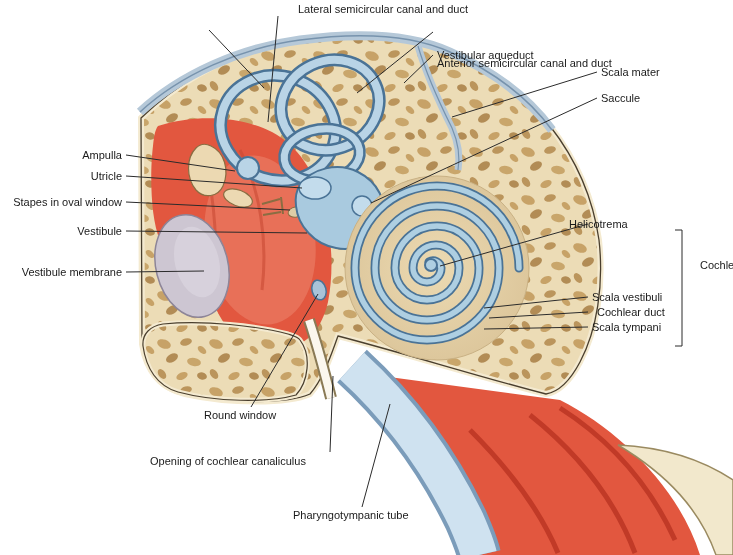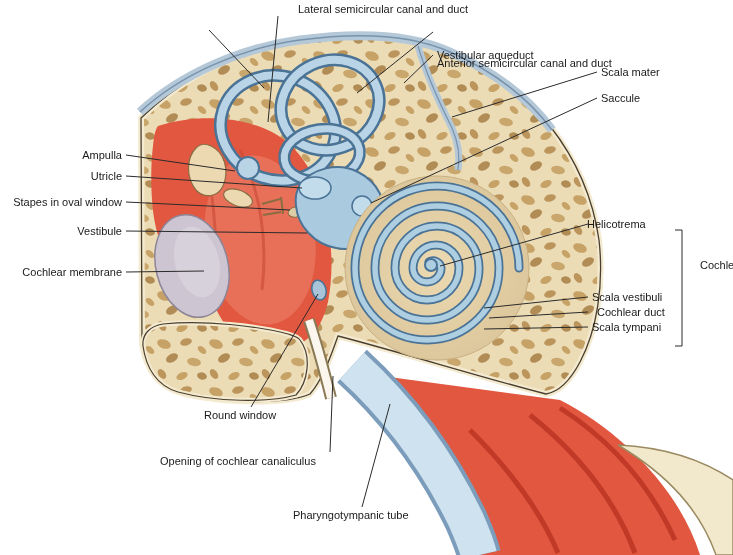--- a/index.html
+++ b/index.html
@@ -190,23 +190,23 @@
   <div id="labels">
       <div class="lbl" style="top: 3px; left: 273px; padding-left: 25px;">Lateral semicircular canal and duct</div>
       <div class="lbl" style="top: 26px; left: 437px; margin-top: 31px;">Anterior semicircular canal and duct</div>
       <div class="lbl" style="top: 49px; left: 437px;">Vestibular aqueduct</div>
       <div class="lbl" style="top: 66px; left: 601px;">Scala mater</div>
       <div class="lbl" style="top: 92px; left: 601px;">Saccule</div>
       <div class="lbl" style="top: 149px; right: 611px; text-align: right;">Ampulla</div>
       <div class="lbl" style="top: 170px; right: 611px; text-align: right;">Utricle</div>
       <div class="lbl" style="top: 196px; right: 611px; text-align: right;">Stapes in oval window</div>
       <div class="lbl" style="top: 225px; right: 611px; text-align: right; margin-left: 44px;">Vestibule</div>
-      <div class="lbl" style="top: 266px; right: 611px; text-align: right;">Cochlear membrane</div>
-      <div class="lbl" style="top: 218px; left: 587px; text-align: right;">Helicotrema</div>
+      <div class="lbl" style="top: 266px; right: 611px; text-align: right;">Vestibule membrane</div>
+      <div class="lbl" style="top: 218px; left: 569px; text-align: right;">Helicotrema</div>
       <div class="lbl" style="top: 259px; left: 700px;">Cochlea</div>
       <div class="lbl" style="top: 291px; left: 592px;">Scala vestibuli</div>
       <div class="lbl" style="top: 306px; left: 597px;">Cochlear duct</div>
       <div class="lbl" style="top: 321px; left: 592px;">Scala tympani</div>
       <div class="lbl" style="top: 409px; left: 204px;">Round window</div>
-      <div class="lbl" style="top: 455px; left: 160px; text-align: center;">Opening of cochlear canaliculus</div>
+      <div class="lbl" style="top: 455px; left: 150px; text-align: center;">Opening of cochlear canaliculus</div>
       <div class="lbl" style="top: 509px; left: 261px; margin-left: 32px;">Pharyngotympanic tube</div>
     </div>
 </div>
 
 </body></html>

